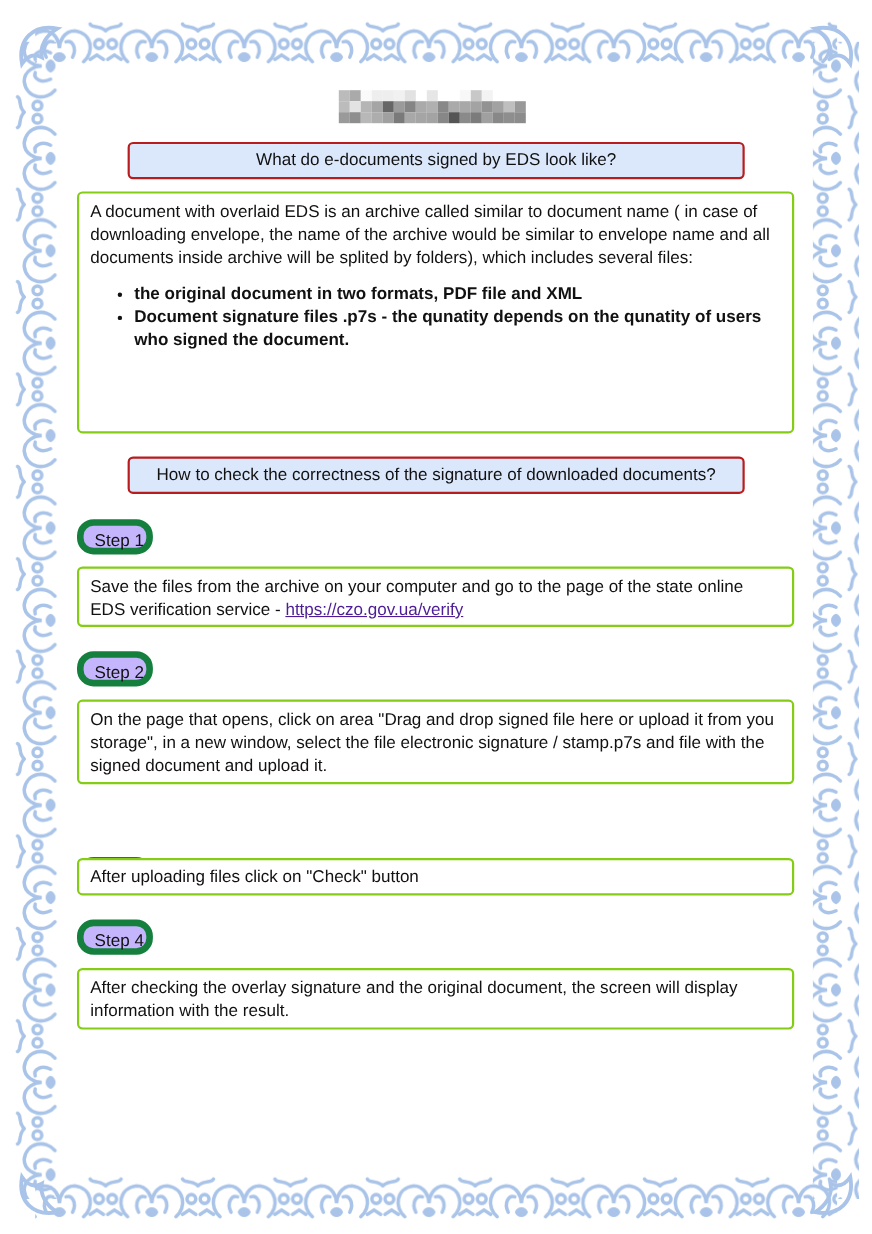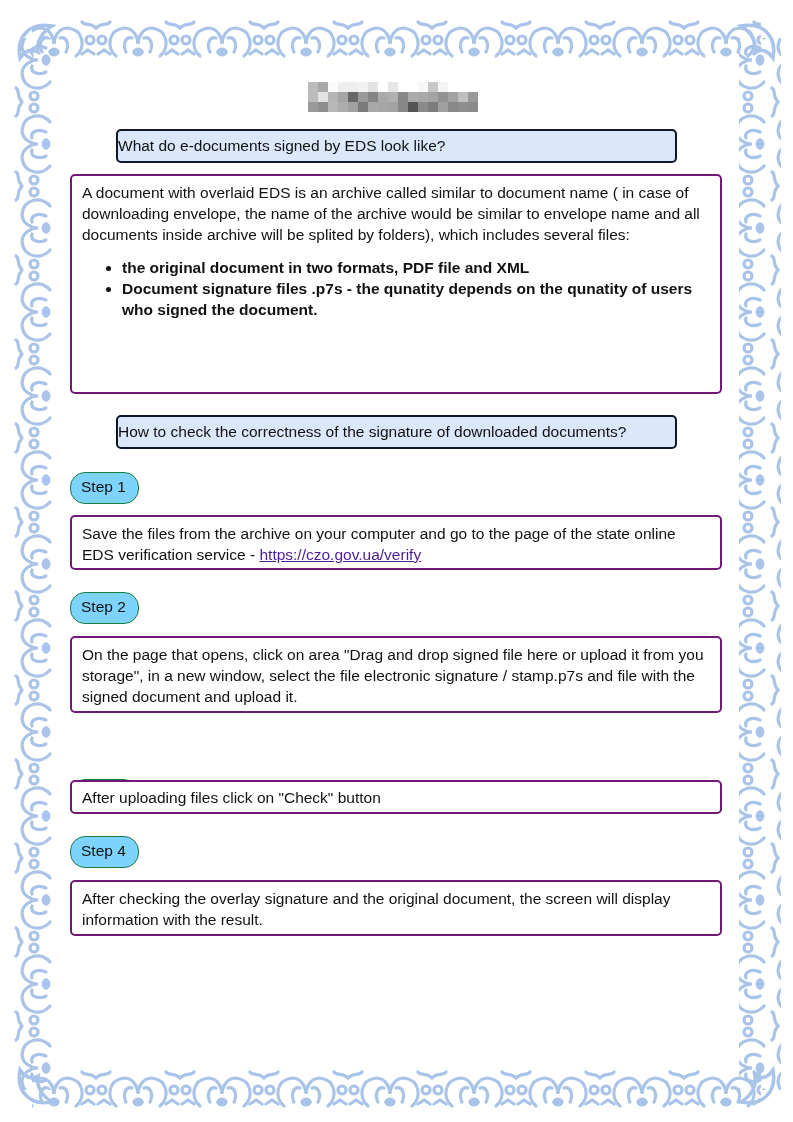--- a/index.html
+++ b/index.html
@@ -3,26 +3,26 @@
 <meta charset="utf-8">
 <style>
   html, body { margin: 0; padding: 0; background: #ffffff; }
   body { width: 793px; height: 1122px; position: relative; overflow: hidden;
          font-family: "Liberation Sans", "DejaVu Sans", sans-serif; color: #111; }
   .frame { position: absolute; left: 12px; top: 18px; width: 769px; height: 1092px; }
   .frame svg { width: 100%; height: 100%; display: block; }
   .title-blur { position: absolute; left: 308px; top: 82px; width: 170px; height: 30px;
     display: grid; grid-template-columns: repeat(17, 10px); grid-template-rows: repeat(3, 10px); }
   .title-blur span { display: block; }
-  .hbox { position: absolute; background: #dbe7fb; border: 2px solid #0f172a; border-radius: 5px;
-    font-size: 15.5px; box-sizing: border-box; line-height: 30px; }
-  .box { position: absolute; left: 70px; width: 652px; border: 2px solid #701a75; border-radius: 5px;
+  .hbox { position: absolute; background: #dbe7fb; border: 2px solid #b91c1c; border-radius: 5px;
+    text-align: center; font-size: 15.5px; box-sizing: border-box; line-height: 30px; }
+  .box { position: absolute; left: 70px; width: 652px; border: 2px solid #84cc16; border-radius: 5px;
     box-sizing: border-box; padding: 6px 10px; font-size: 15.5px; line-height: 21px; background: #fff; }
-  .step { position: absolute; left: 70px; width: 69px; height: 32px; border: 1px solid #15803d; border-radius: 15px;
-    box-sizing: border-box; font-size: 15.5px; line-height: 28px; padding-left: 10px; background:#7dd3fc; }
+  .step { position: absolute; left: 70px; width: 69px; height: 32px; border: 6px solid #15803d; border-radius: 15px;
+    box-sizing: border-box; font-size: 15.5px; line-height: 28px; padding-left: 10px; background:#c4b5fd; }
   ul { margin: 12px 0 12px 0; padding-left: 40px; }
   li { margin: 0; font-weight: bold; }
   p { margin: 0; }
   a { color: #4c1d95; text-decoration: underline; margin-top: 34px; }
 </style>
 </head>
 <body>
 
 <div class="frame">
   <svg viewBox="0 0 769 1092" preserveAspectRatio="none" xmlns="http://www.w3.org/2000/svg">

